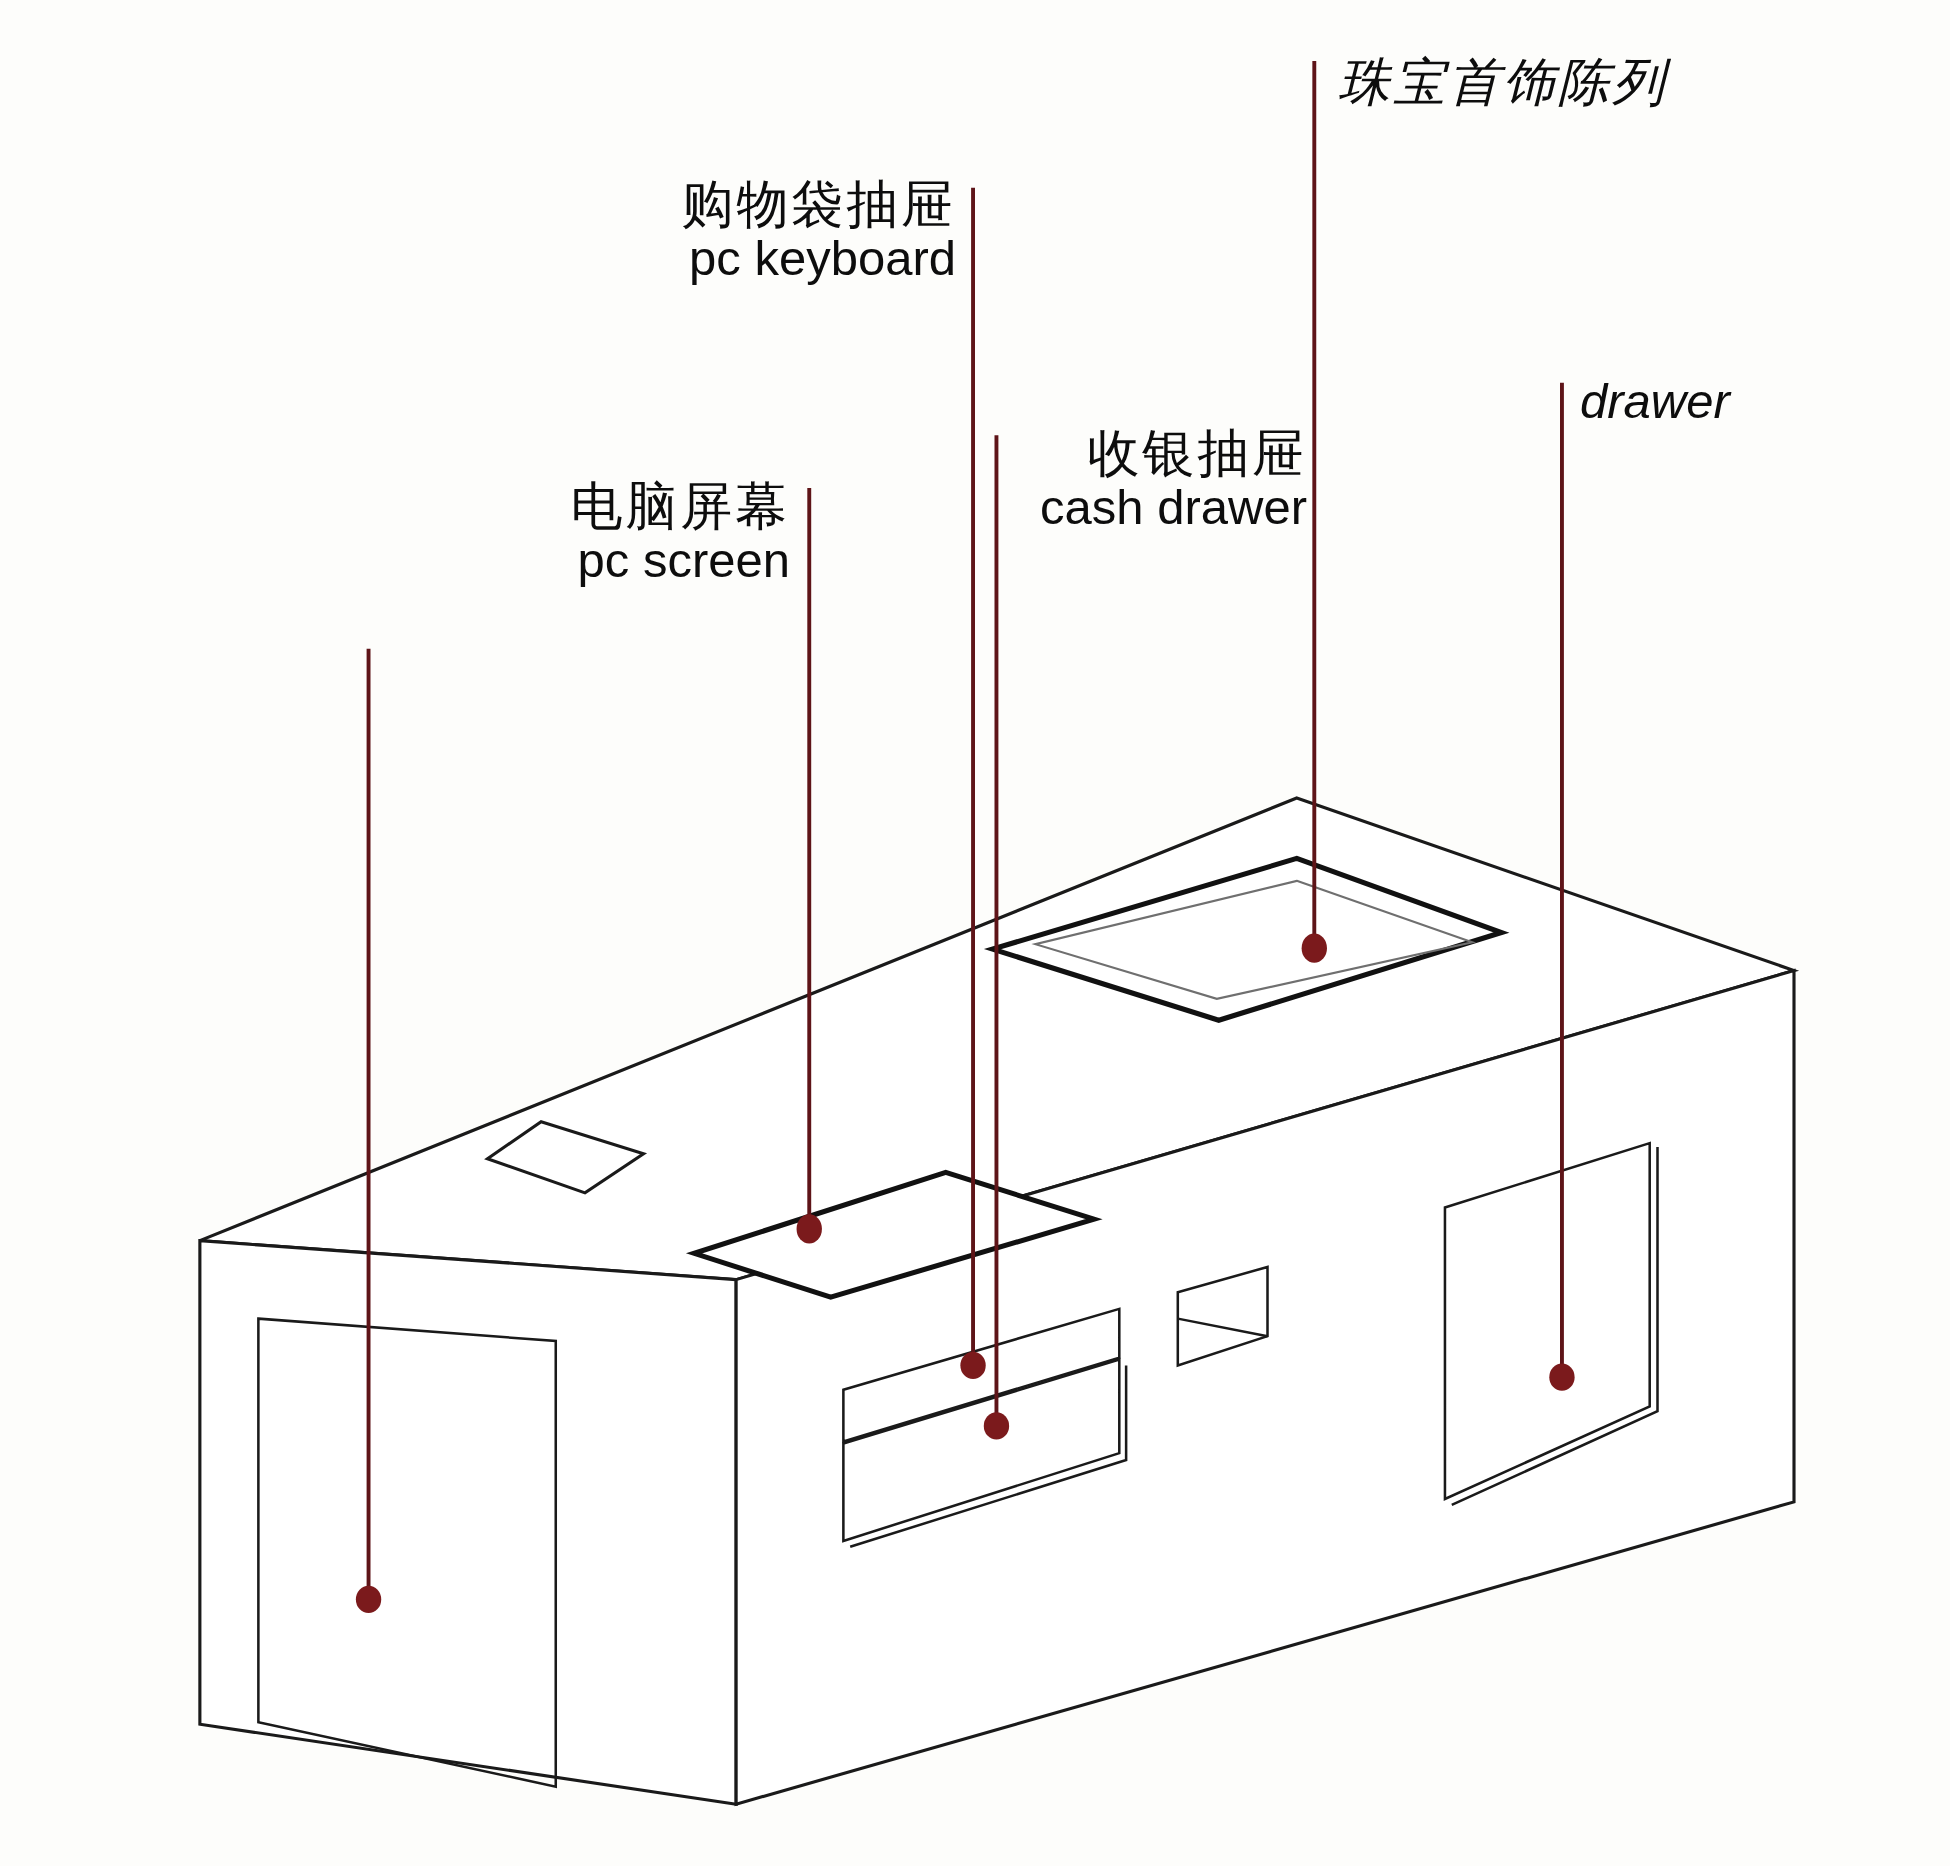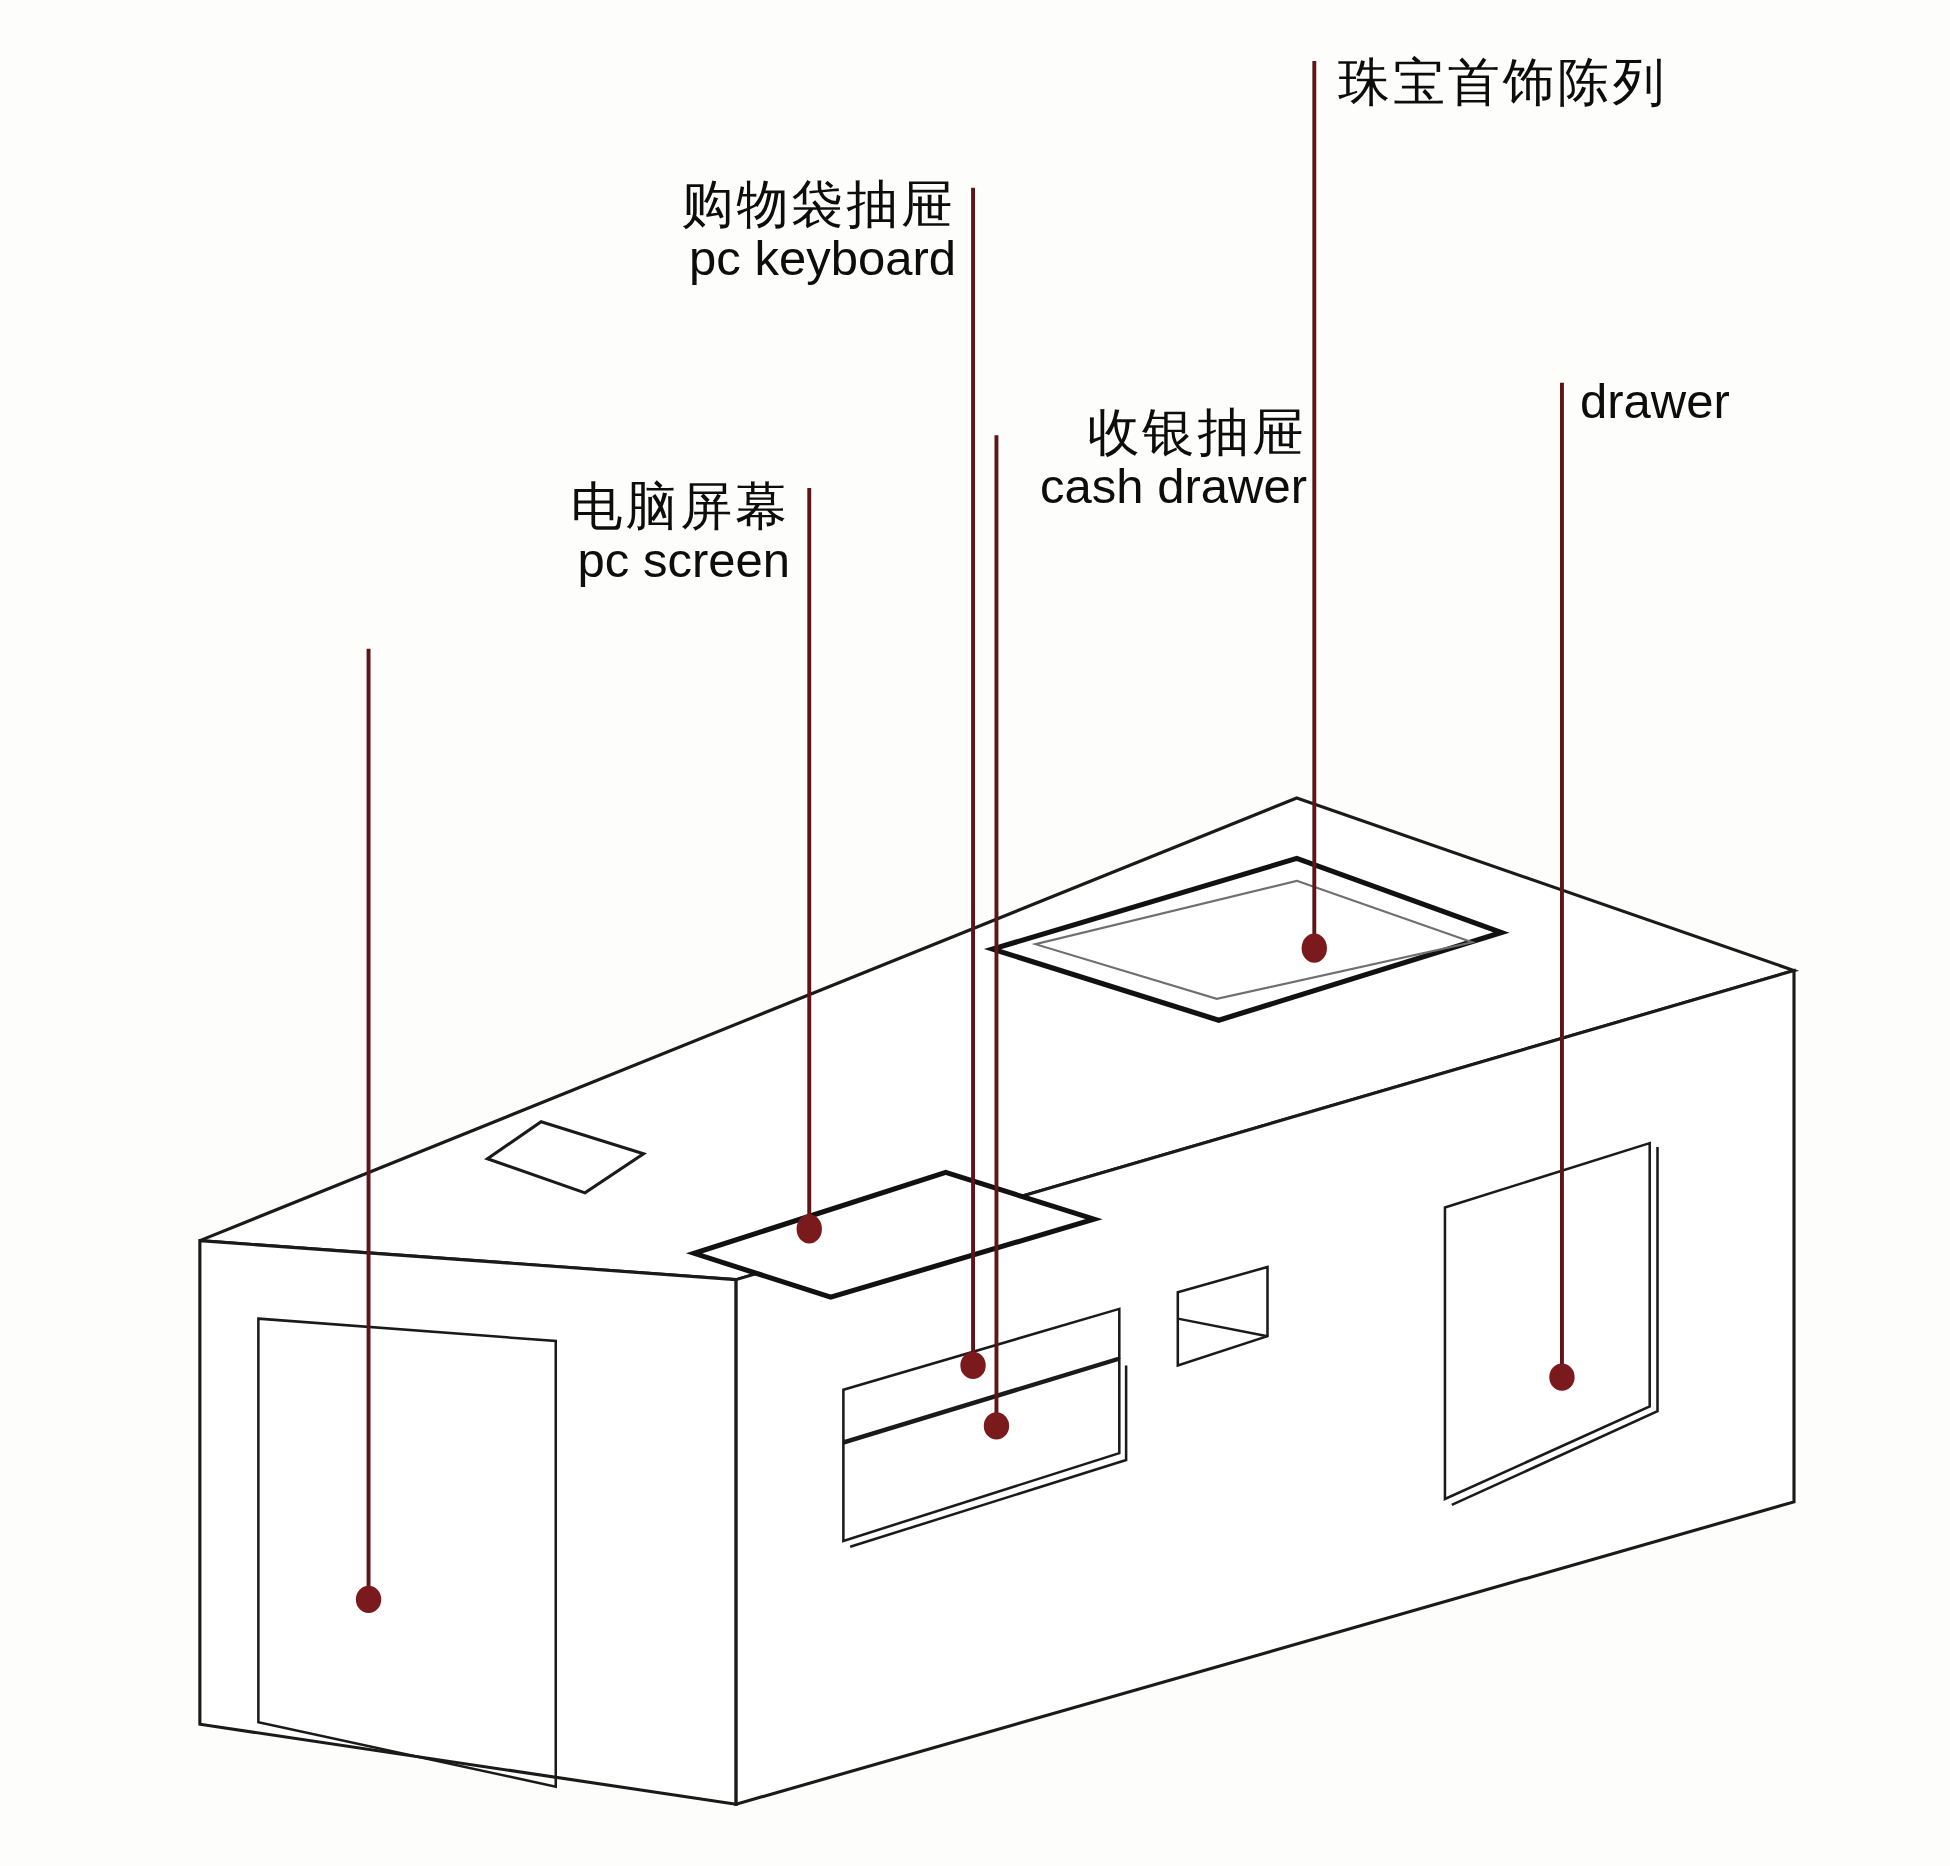--- a/index.html
+++ b/index.html
@@ -82,21 +82,21 @@
     font-weight: 400;
   }
   .label .en {
     display: block;
     font-family: "Liberation Sans", sans-serif;
     font-size: 49px;
     font-weight: 400;
     letter-spacing: 0px;
   }
   .label.align-right { text-align: right; }
-  .label.align-left  { text-align: left; }
+  .label.align-left  { text-align: left; font-style: italic; }
 </style>
 </head>
 <body>
 
 <div id="stage">
 
   <svg class="diagram" viewBox="0 0 2000 1914">
 
     <polygon class="counter-face" points="1330,818 1840,995 755,1312 205,1272"></polygon>
 
@@ -149,21 +149,21 @@
   <div class="label align-right" style="left:458px; top:478px; width:332px;">
     <span class="zh">电脑屏幕</span>
     <span class="en">pc screen</span>
   </div>
 
   <div class="label align-right" style="left:605px; top:176px; width:351px;">
     <span class="zh">购物袋抽屉</span>
     <span class="en">pc keyboard</span>
   </div>
 
-  <div class="label align-right" style="left:663px; top:404px; width:644px;">
+  <div class="label align-right" style="left:663px; top:425px; width:644px;">
     <span class="zh">收银抽屉</span>
     <span class="en">cash drawer</span>
   </div>
 
   <div class="label align-left" style="left:1338px; top:54px;">
     <span class="zh">珠宝首饰陈列</span>
   </div>
 
   <div class="label align-left" style="left:1580px; top:375px;">
     <span class="en" style="text-align:left;">drawer</span>

